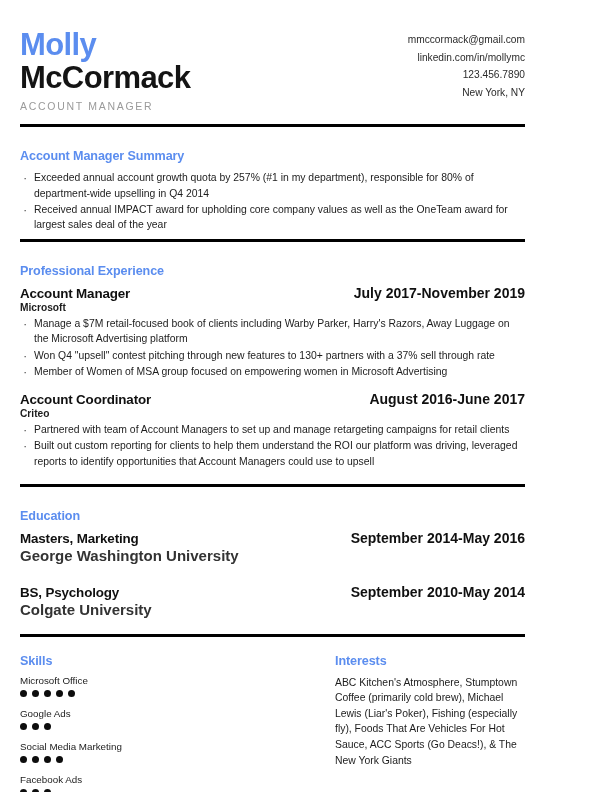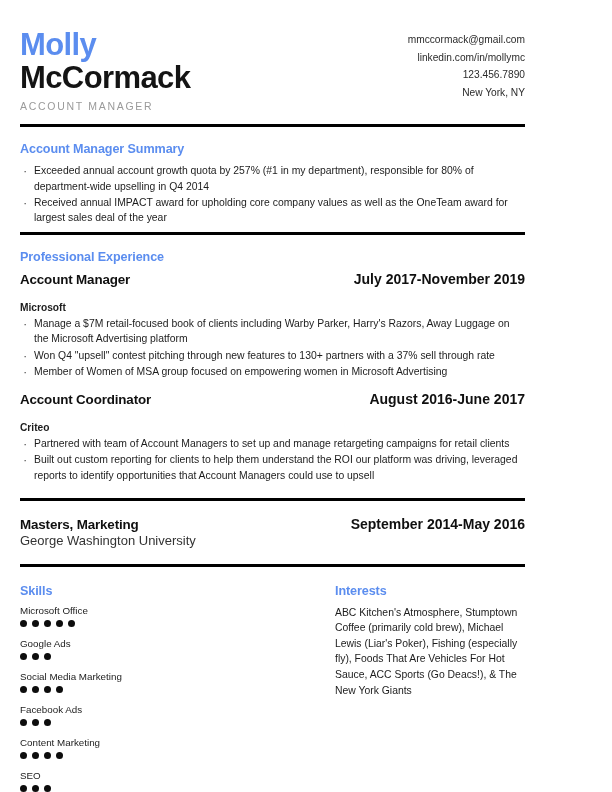--- a/index.html
+++ b/index.html
@@ -68,21 +68,21 @@
   .contact div { white-space: nowrap; }
 
   
   .rule {
     height: 3px;
     background: #000000;
     margin: 6px 0 0 0;
   }
 
   
-  .section { padding-top: 15px; }
+  .section { padding-top: 22px; }
 
   .section-title {
     font-size: 12.6px;
     font-weight: bold;
     color: #5b8def;
     letter-spacing: -0.1px;
     margin-bottom: 7px;
   }
 
   ul.bullets { list-style: none; }
@@ -123,28 +123,29 @@
     font-size: 14px;
     font-weight: bold;
     color: #101010;
     white-space: nowrap;
   }
 
   .entry-org {
     font-size: 10.2px;
     font-weight: bold;
     color: #1c1c1c;
-    margin-top: 15px;
+    margin-top: 1px;
     margin-bottom: 3px;
   }
 
   .entry-sub {
-    font-size: 13px;
+    font-size: 15px;
     color: #333333;
     margin-top: 1px;
+    font-weight: bold;
   }
 
   .exp-block + .exp-block { margin-top: 12px; }
 
   .edu-entry { margin-bottom: 20px; }
   .edu-entry:last-child { margin-bottom: 0; }
 
   
   .bottom {
     display: flex;
@@ -242,29 +243,37 @@
       <ul class="bullets">
         <li>Partnered with team of Account Managers to set up and manage retargeting campaigns for retail clients</li>
         <li>Built out custom reporting for clients to help them understand the ROI our platform was driving, leveraged reports to identify opportunities that Account Managers could use to upsell</li>
       </ul>
     </div>
   </div>
 
   <div class="rule" style="margin-top:14px"></div>
 
   <div class="section">
+    <div class="section-title">Education</div>
 
     <div class="edu-entry">
       <div class="entry-head">
         <div class="entry-role">Masters, Marketing</div>
         <div class="entry-date">September 2014-May 2016</div>
       </div>
       <div class="entry-sub">George Washington University</div>
     </div>
 
+    <div class="edu-entry">
+      <div class="entry-head">
+        <div class="entry-role">BS, Psychology</div>
+        <div class="entry-date">September 2010-May 2014</div>
+      </div>
+      <div class="entry-sub">Colgate University</div>
+    </div>
   </div>
 
   <div class="rule" style="margin-top:16px"></div>
 
   <div class="bottom">
 
     <div class="col-skills">
       <div class="section-title">Skills</div>
       <div class="skills-grid" id="skills-grid">
           <div class="skill">

